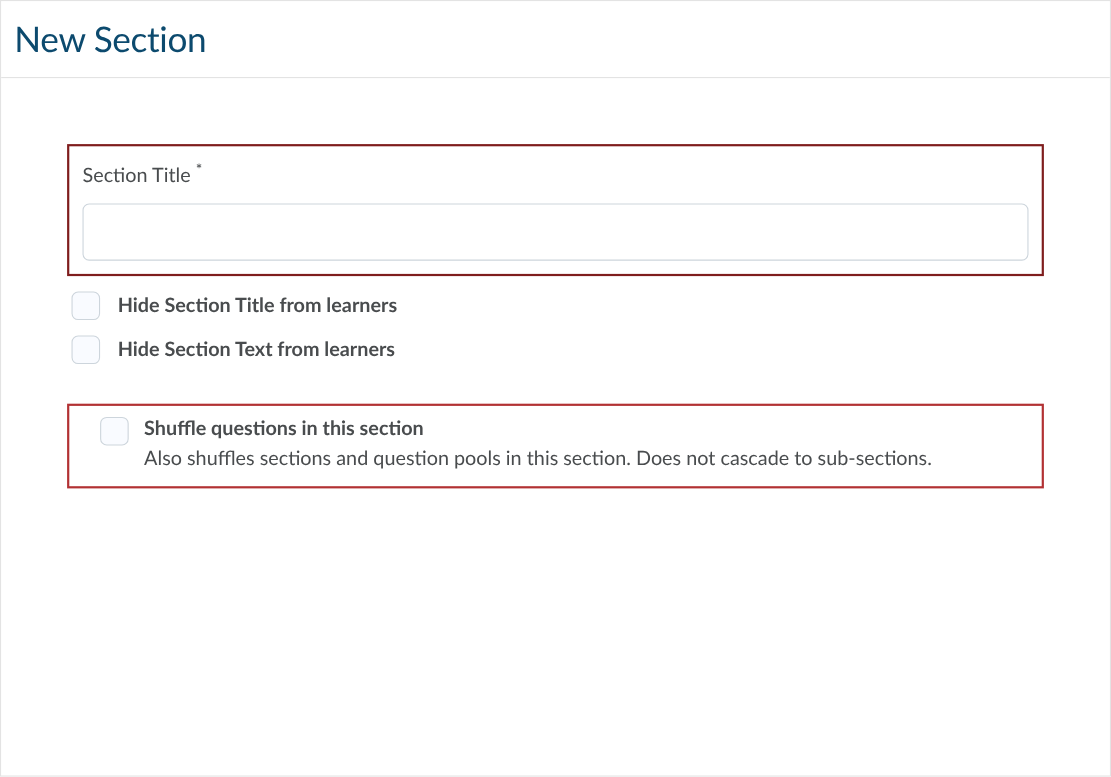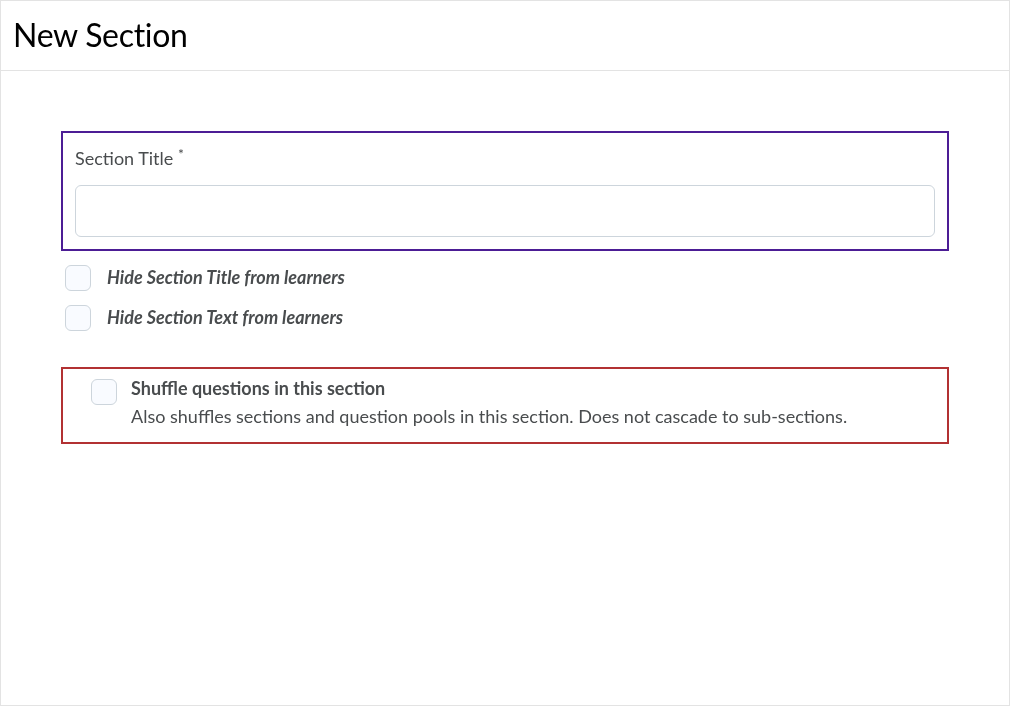--- a/index.html
+++ b/index.html
@@ -15,28 +15,28 @@
       color: #202122;
       border: 1px solid #e3e3e3;
     }
     .header {
       border-bottom: 1px solid #e3e3e3;
       padding: 14px 12px 16px 12px;
     }
     .header h1 {
       font-size: 32px;
       font-weight: 400;
-      color: #000000;
+      color: #0c4a6e;
       letter-spacing: -0.3px;
     }
     .content {
       padding: 60px 60px 30px 60px;
     }
     .highlight-box {
-      border: 2px solid #4c1d95;
+      border: 2px solid #7f1d1d;
       padding: 14px 12px 12px 12px;
     }
     .highlight-box-2 {
       border: 2px solid #b23133;
       padding: 8px 12px 12px 28px;
     }
     .field-label {
       font-size: 18px;
       font-weight: 400;
       color: #494c4e;
@@ -70,21 +70,20 @@
       resize: none;
       outline: none;
       font-family: inherit;
     }
     .checkbox-row {
       display: flex;
       align-items: center;
       gap: 16px;
       margin-top: 14px;
       margin-left: 4px;
-      font-style: italic;
     }
     .checkbox-row-tight {
       display: flex;
       align-items: flex-start;
       gap: 14px;
     }
     .fake-checkbox {
       width: 26px;
       height: 26px;
       border: 1px solid #cdd5dc;

